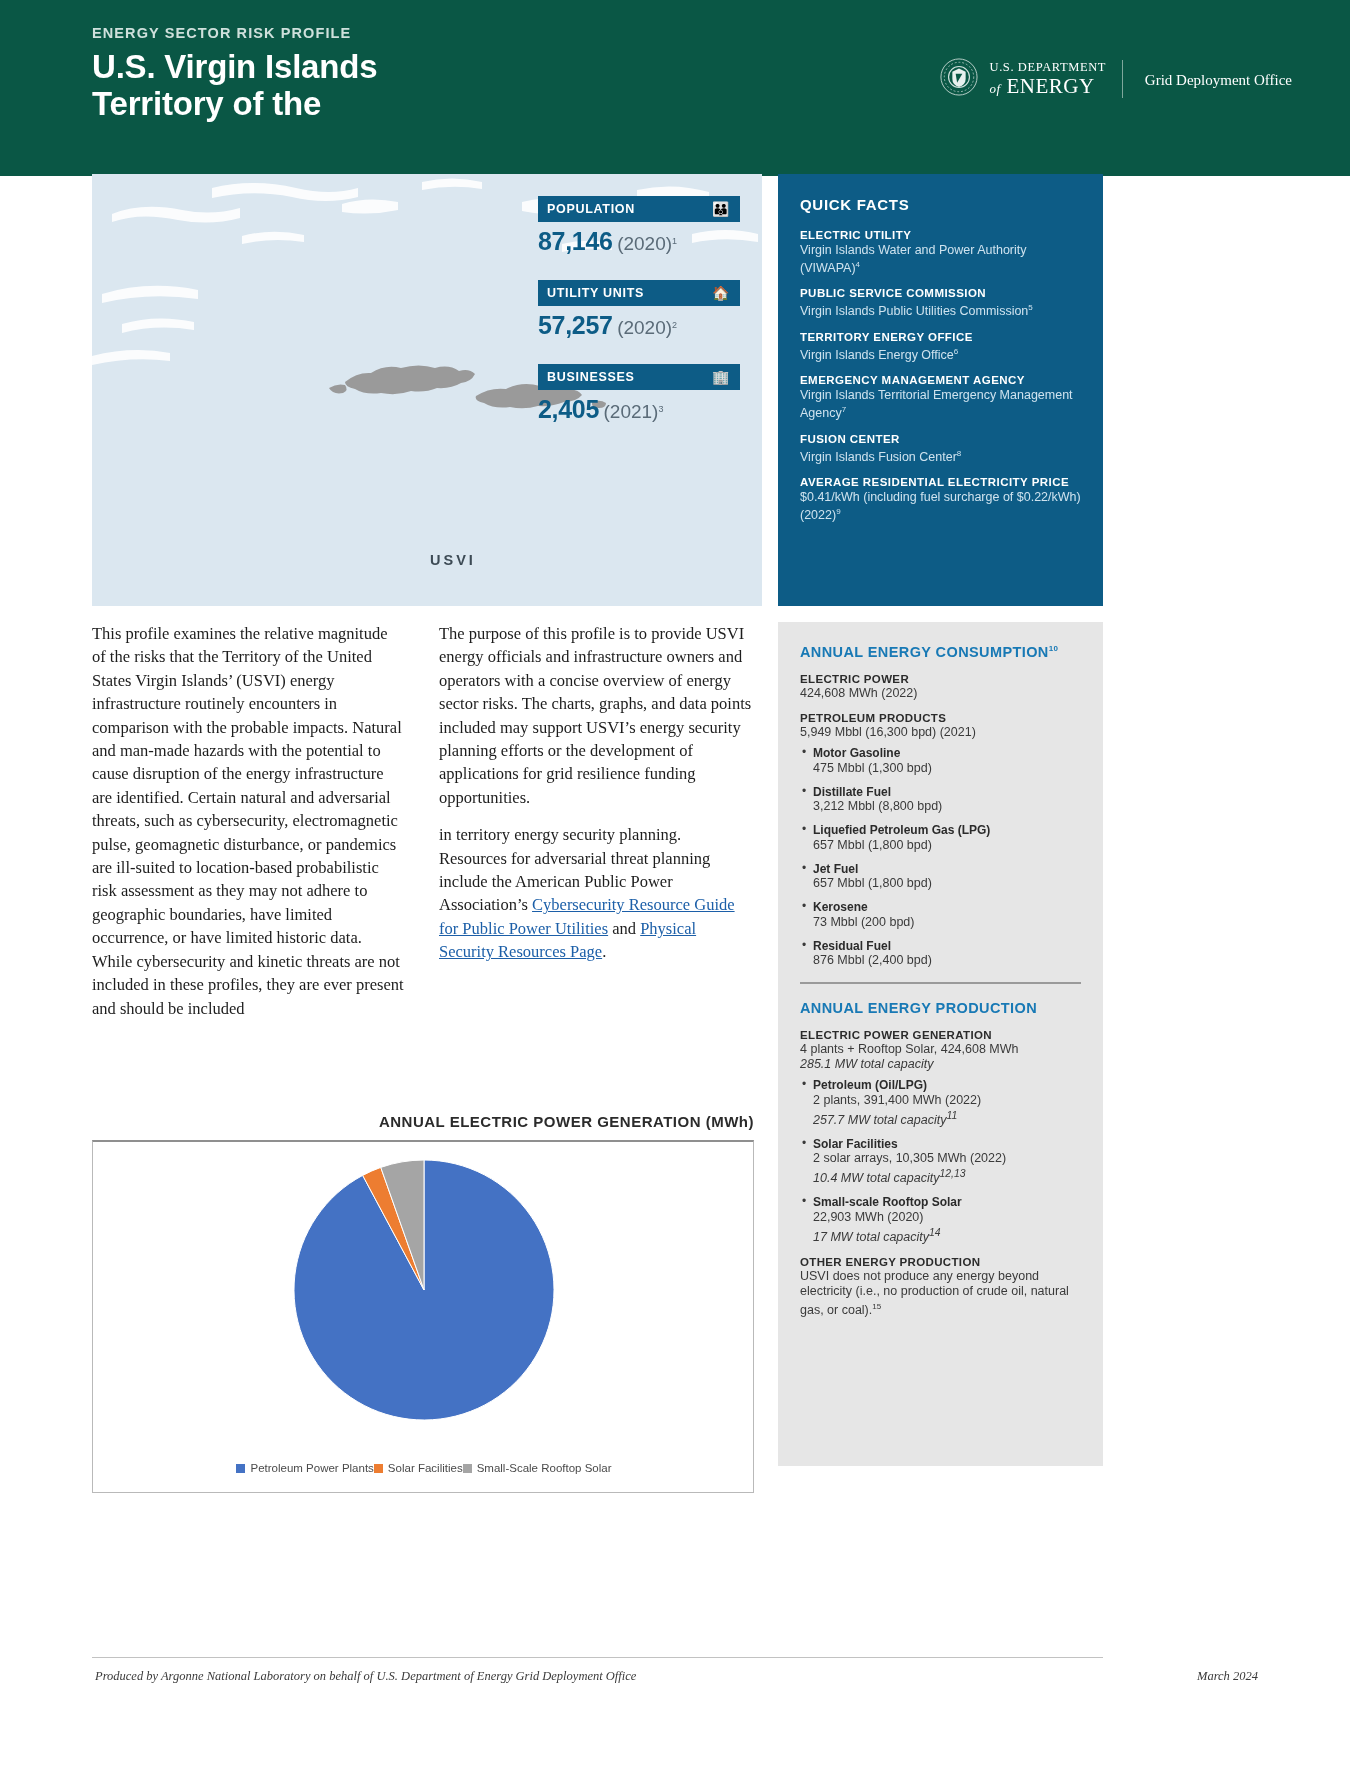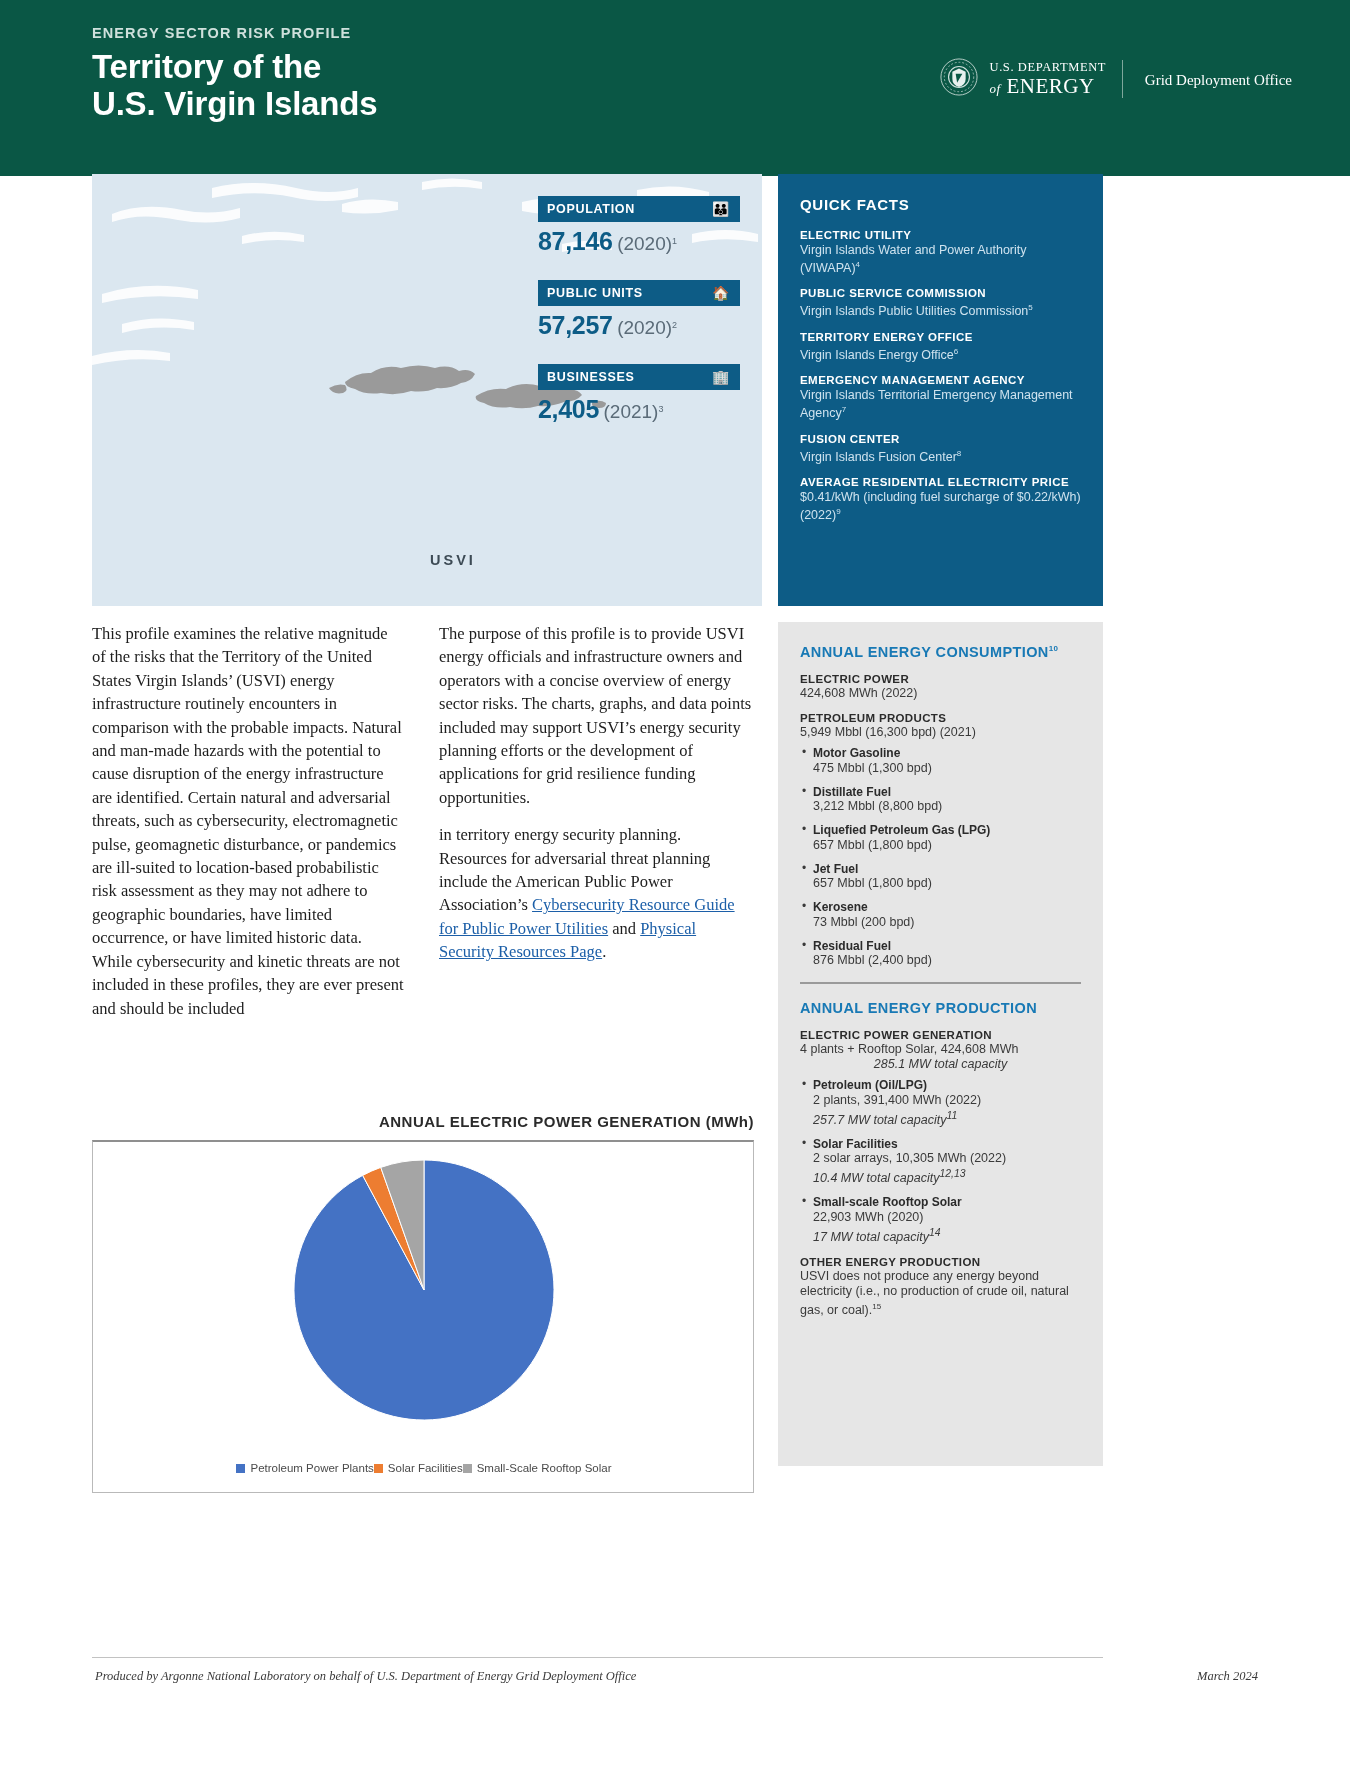--- a/index.html
+++ b/index.html
@@ -142,21 +142,21 @@
     content:"\2022"; position:absolute; left:2px; top:-1px;
     color:#3a3a3a; font-size:12px;
   }
   .sb-bullets .bl {
     font-size:12px; font-weight:bold; color:#2b2b2b; line-height:14.5px;
   }
   .sb-bullets .bv {
     font-size:12.5px; color:#3a3a3a; line-height:15px;
   }
   .sb-bullets .bv.ital { font-style:italic; }
-  .sb-value.ital { font-style:italic;text-align:center; }
+  .sb-value.ital { font-style:italic; }
   .sb-rule { height:2px; background:#9a9a9a; margin:14px 0 16px 0; }
 
   
   .footer-rule {
     position:absolute; left:92px; top:1657px; width:1011px; height:1px;
     background:#c2c2c2;
   }
   .footer-left {
     position:absolute; left:95px; top:1669px;
     font-family:"Liberation Serif", serif; font-style:italic;
@@ -167,22 +167,22 @@
     font-family:"Liberation Serif", serif; font-style:italic;
     font-size:12.5px; color:#3a3a3a;
   }
 </style>
 </head>
 <body>
 
 <div class="header">
   <div class="hdr-eyebrow">ENERGY SECTOR RISK PROFILE</div>
   <div class="hdr-title">
+    <div>U.S. Virgin Islands</div>
     <div>Territory of the</div>
-    <div>U.S. Virgin Islands</div>
   </div>
 
   <div class="doe-logo">
     <span>
       <svg class="doe-seal" viewBox="0 0 40 40" aria-hidden="true">
         <circle cx="20" cy="20" r="19" fill="none" stroke="#bcd2cb" stroke-width="1"></circle>
         <circle cx="20" cy="20" r="15.5" fill="none" stroke="#bcd2cb" stroke-width="0.8" stroke-dasharray="2 2"></circle>
         <circle cx="20" cy="20" r="11" fill="none" stroke="#cfe0dc" stroke-width="1.2"></circle>
         <path d="M20 11 L27 14.5 L27 22 Q27 28 20 30.5 Q13 28 13 22 L13 14.5 Z" fill="#e8f0ee"></path>
         <path d="M16.5 16.5 L23.5 16.5 L18 26 Z" fill="#0a5745"></path>
@@ -237,21 +237,21 @@
       <span class="ico">👪</span>
     </div>
     <div class="stat-val">
       <span class="num">87,146</span>
       <span class="yr">(2020)</span><sup>1</sup>
     </div>
   </div>
 
   <div class="stat-block">
     <div class="stat-head">
-      <span>PUBLIC UNITS</span>
+      <span>UTILITY UNITS</span>
       <span class="ico">🏠</span>
     </div>
     <div class="stat-val">
       <span class="num">57,257</span>
       <span class="yr">(2020)</span><sup>2</sup>
     </div>
   </div>
 
   <div class="stat-block">
     <div class="stat-head">

